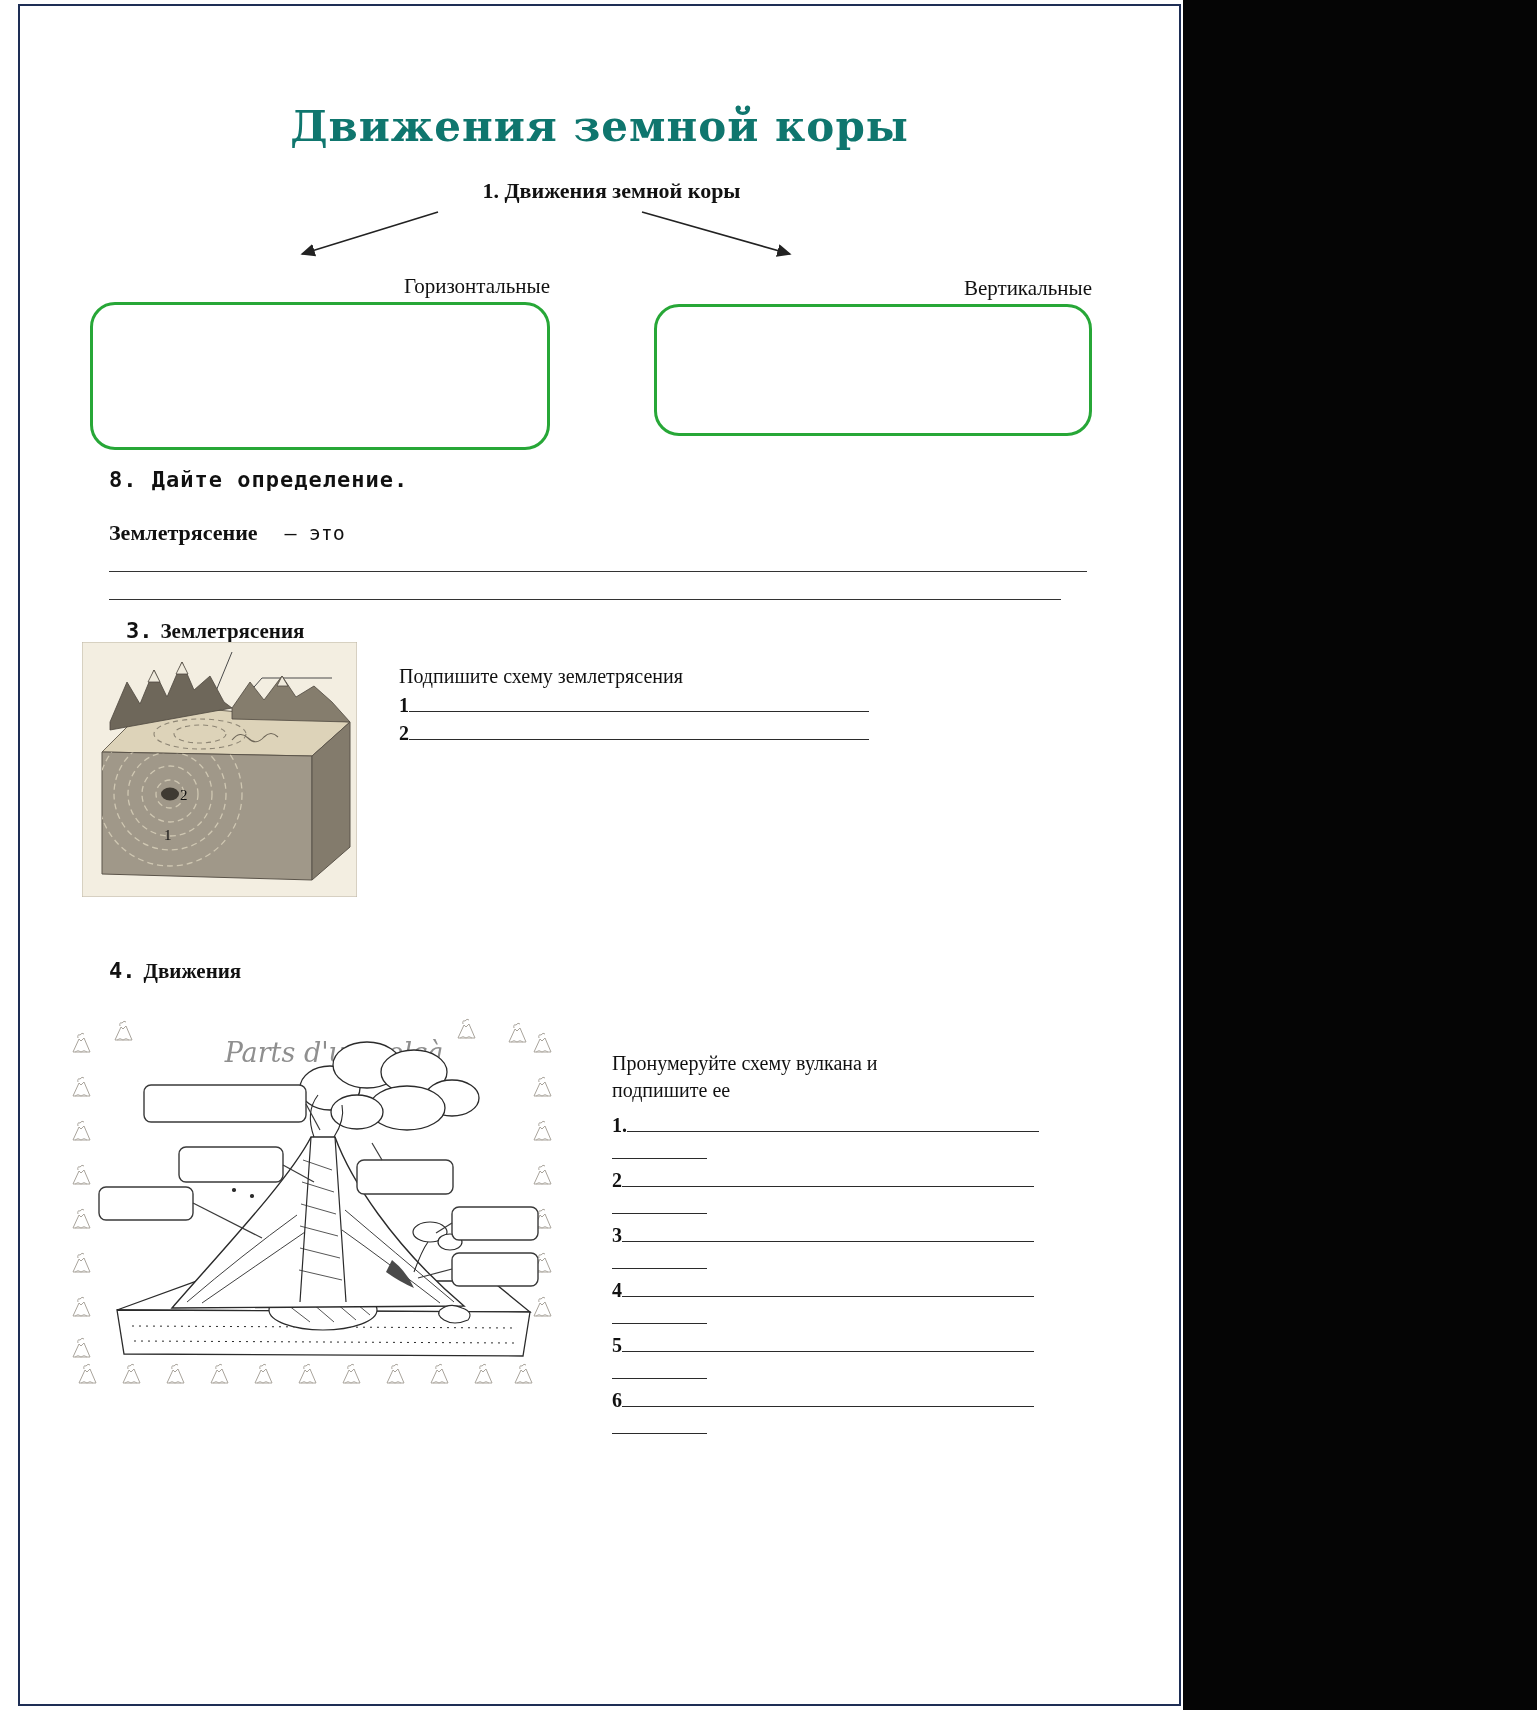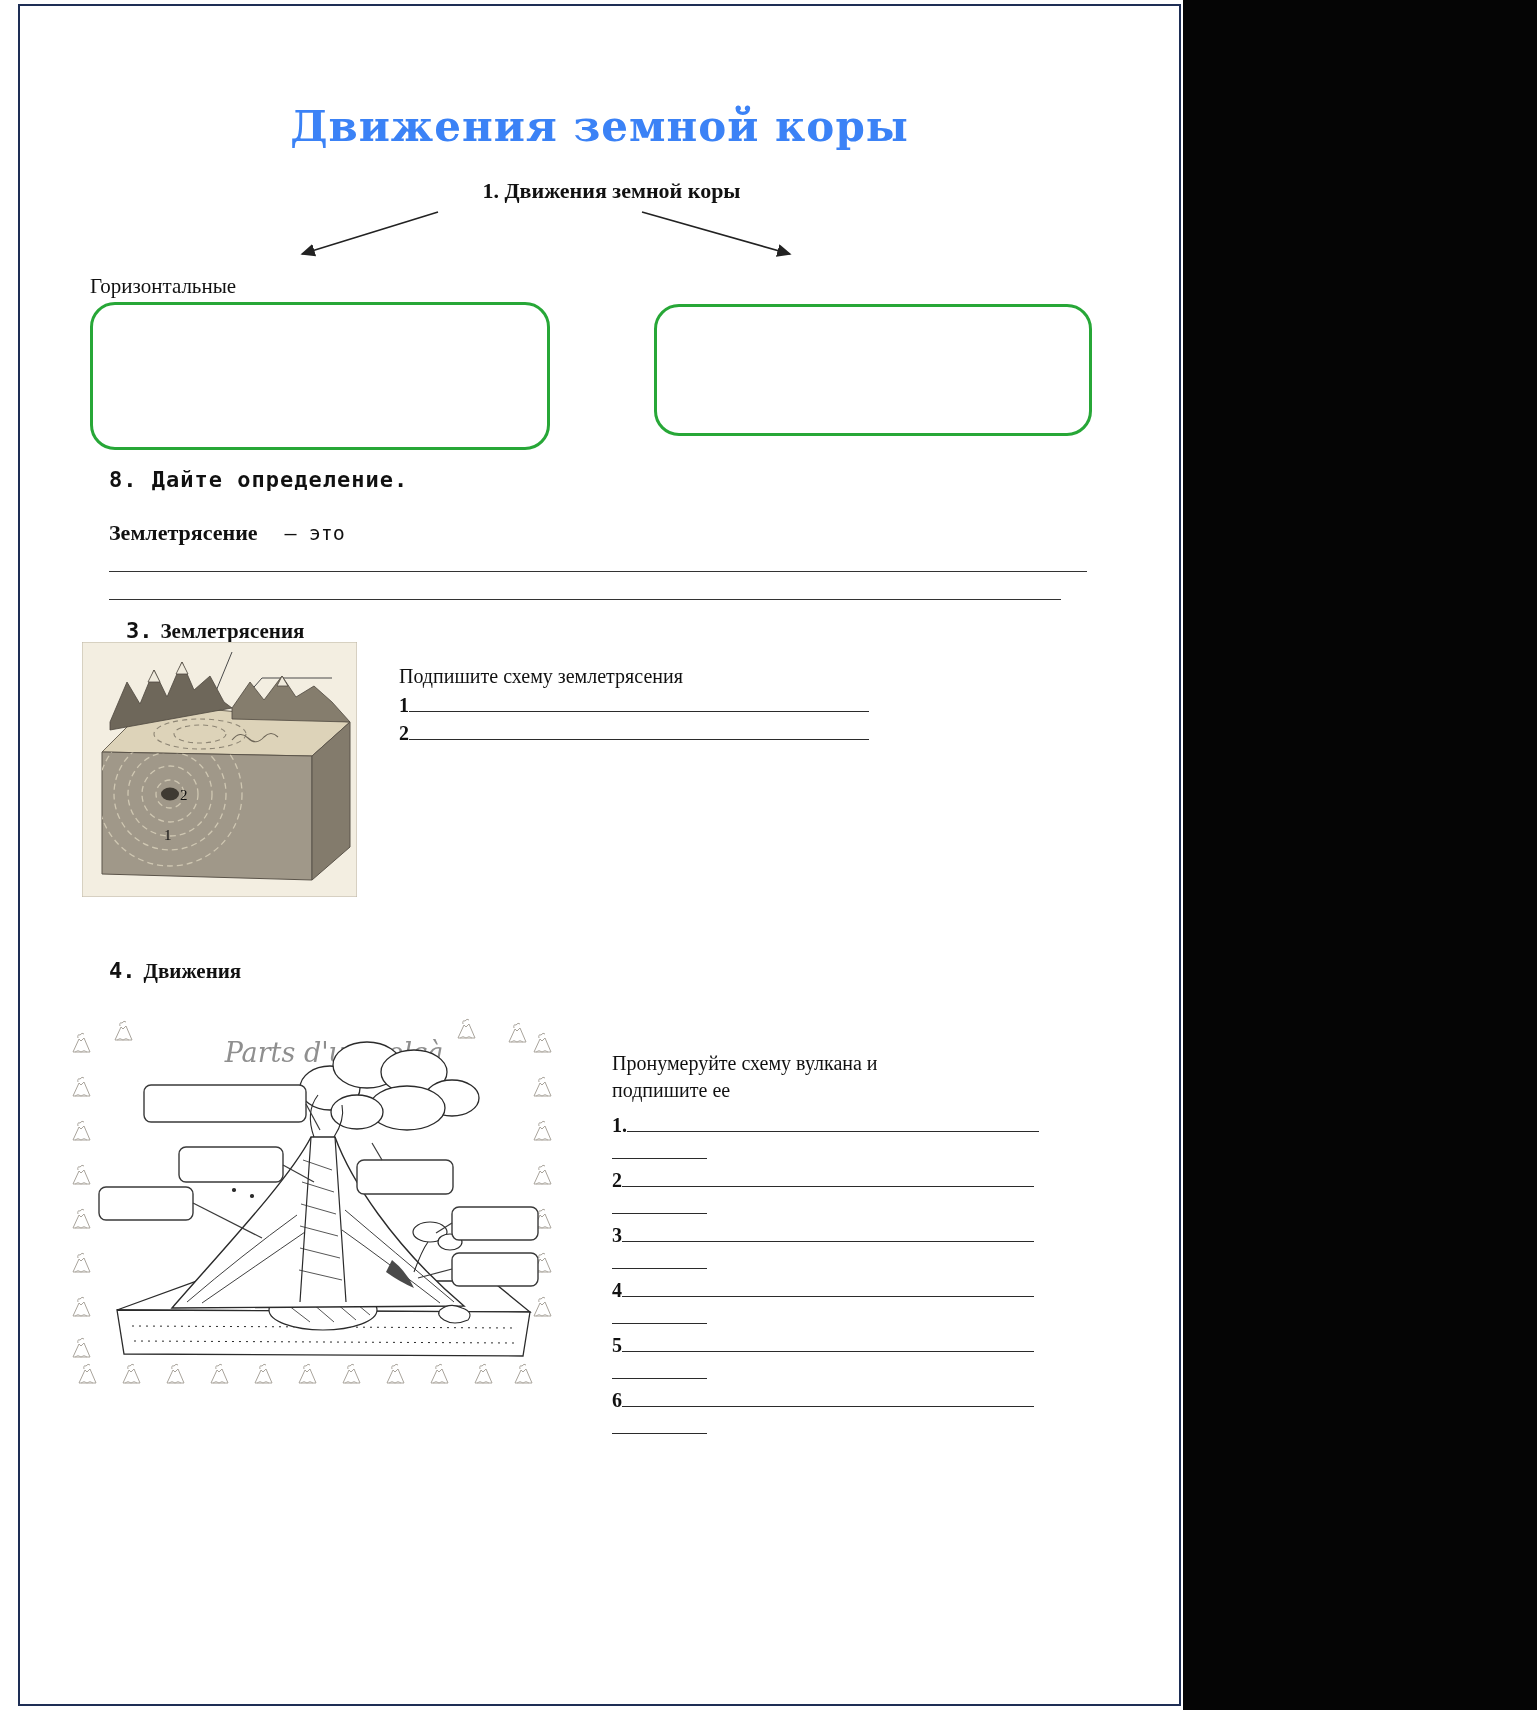--- a/index.html
+++ b/index.html
@@ -8,28 +8,28 @@
 
   .black-strip { position:absolute; left:1183px; top:0; width:354px; height:1710px; background:#050505; }
 
   .page { position:absolute; left:18px; top:4px; width:1163px; height:1702px; background:#fff;
           border:2px solid #1E2E55; }
 
   .abs { position:absolute; }
 
   .doc-title { left:0; top:96px; width:100%; text-align:center;
                font-family:"DejaVu Serif", serif; font-weight:bold; font-size:42px;
-               color:#3b82f6; letter-spacing:1px; }
+               color:#0f766e; letter-spacing:1px; }
 
   .h-serif { font-family:"Liberation Serif", serif; font-weight:bold; }
   .hand { font-family:"DejaVu Sans Mono", monospace; font-weight:bold; }
 
   .sec1-heading { left:0; top:172px; width:100%; text-align:center; font-size:22px; font-weight:bold;margin-left:12px; }
 
-  .cat-label { font-size:21px; text-align:left; }
+  .cat-label { font-size:21px; text-align:right; }
   .green-box { border:3px solid #27A737; border-radius:25px; background:#fff; }
 
   .sec2-heading { left:89px; top:461px; font-size:22px; letter-spacing:1px; }
   .term-line { left:89px; top:514px; font-size:22px; }
   .term-line .term { font-weight:bold; }
   .term-line .dash { font-family:"DejaVu Sans Mono", monospace; font-size:20px; margin-left:27px; }
 
   .rule { border-bottom:1.6px solid #333; }
 
   .sec-heading { font-size:21px; }
@@ -58,20 +58,21 @@
     <defs>
       <marker id="ah" markerWidth="10" markerHeight="8" refX="8" refY="4" orient="auto">
         <path d="M0,0 L9,4 L0,8 Z" fill="#222"></path>
       </marker>
     </defs>
     <line x1="168" y1="8" x2="32" y2="50" stroke="#222" stroke-width="1.6" marker-end="url(#ah)"></line>
     <line x1="372" y1="8" x2="520" y2="50" stroke="#222" stroke-width="1.6" marker-end="url(#ah)"></line>
   </svg>
 
   <div class="abs cat-label" style="left:70px; top:268px; width:460px;">Горизонтальные</div>
+  <div class="abs cat-label" style="left:634px; top:270px; width:438px;">Вертикальные</div>
 
   <div class="abs green-box" style="left:70px; top:296px; width:460px; height:148px;"></div>
   <div class="abs green-box" style="left:634px; top:298px; width:438px; height:132px;"></div>
 
   <div class="abs hand sec2-heading">8. Дайте определение.</div>
 
   <div class="abs term-line">
     <span class="term">Землетрясение</span><span class="dash">– это</span>
   </div>
 

